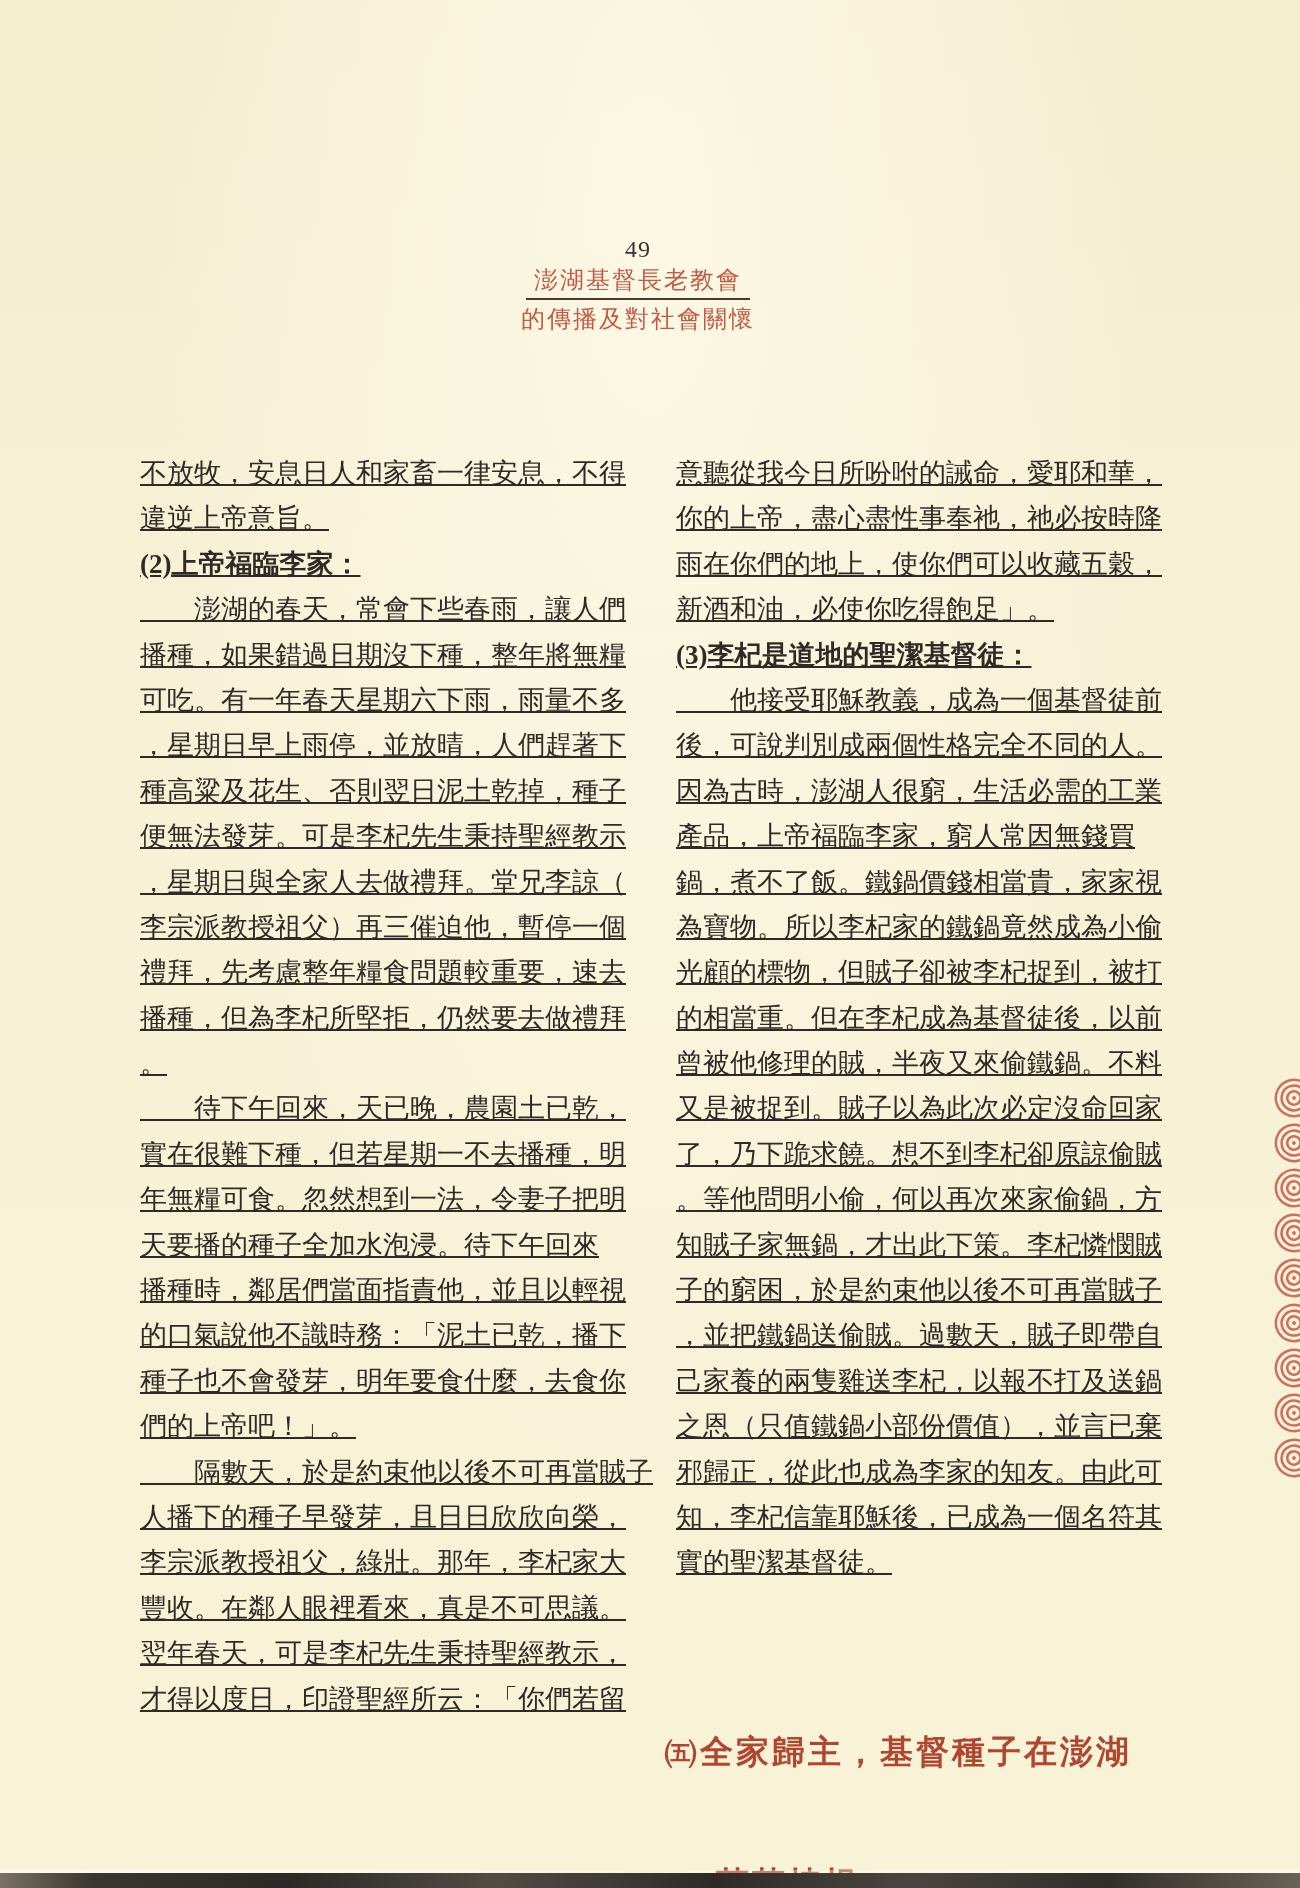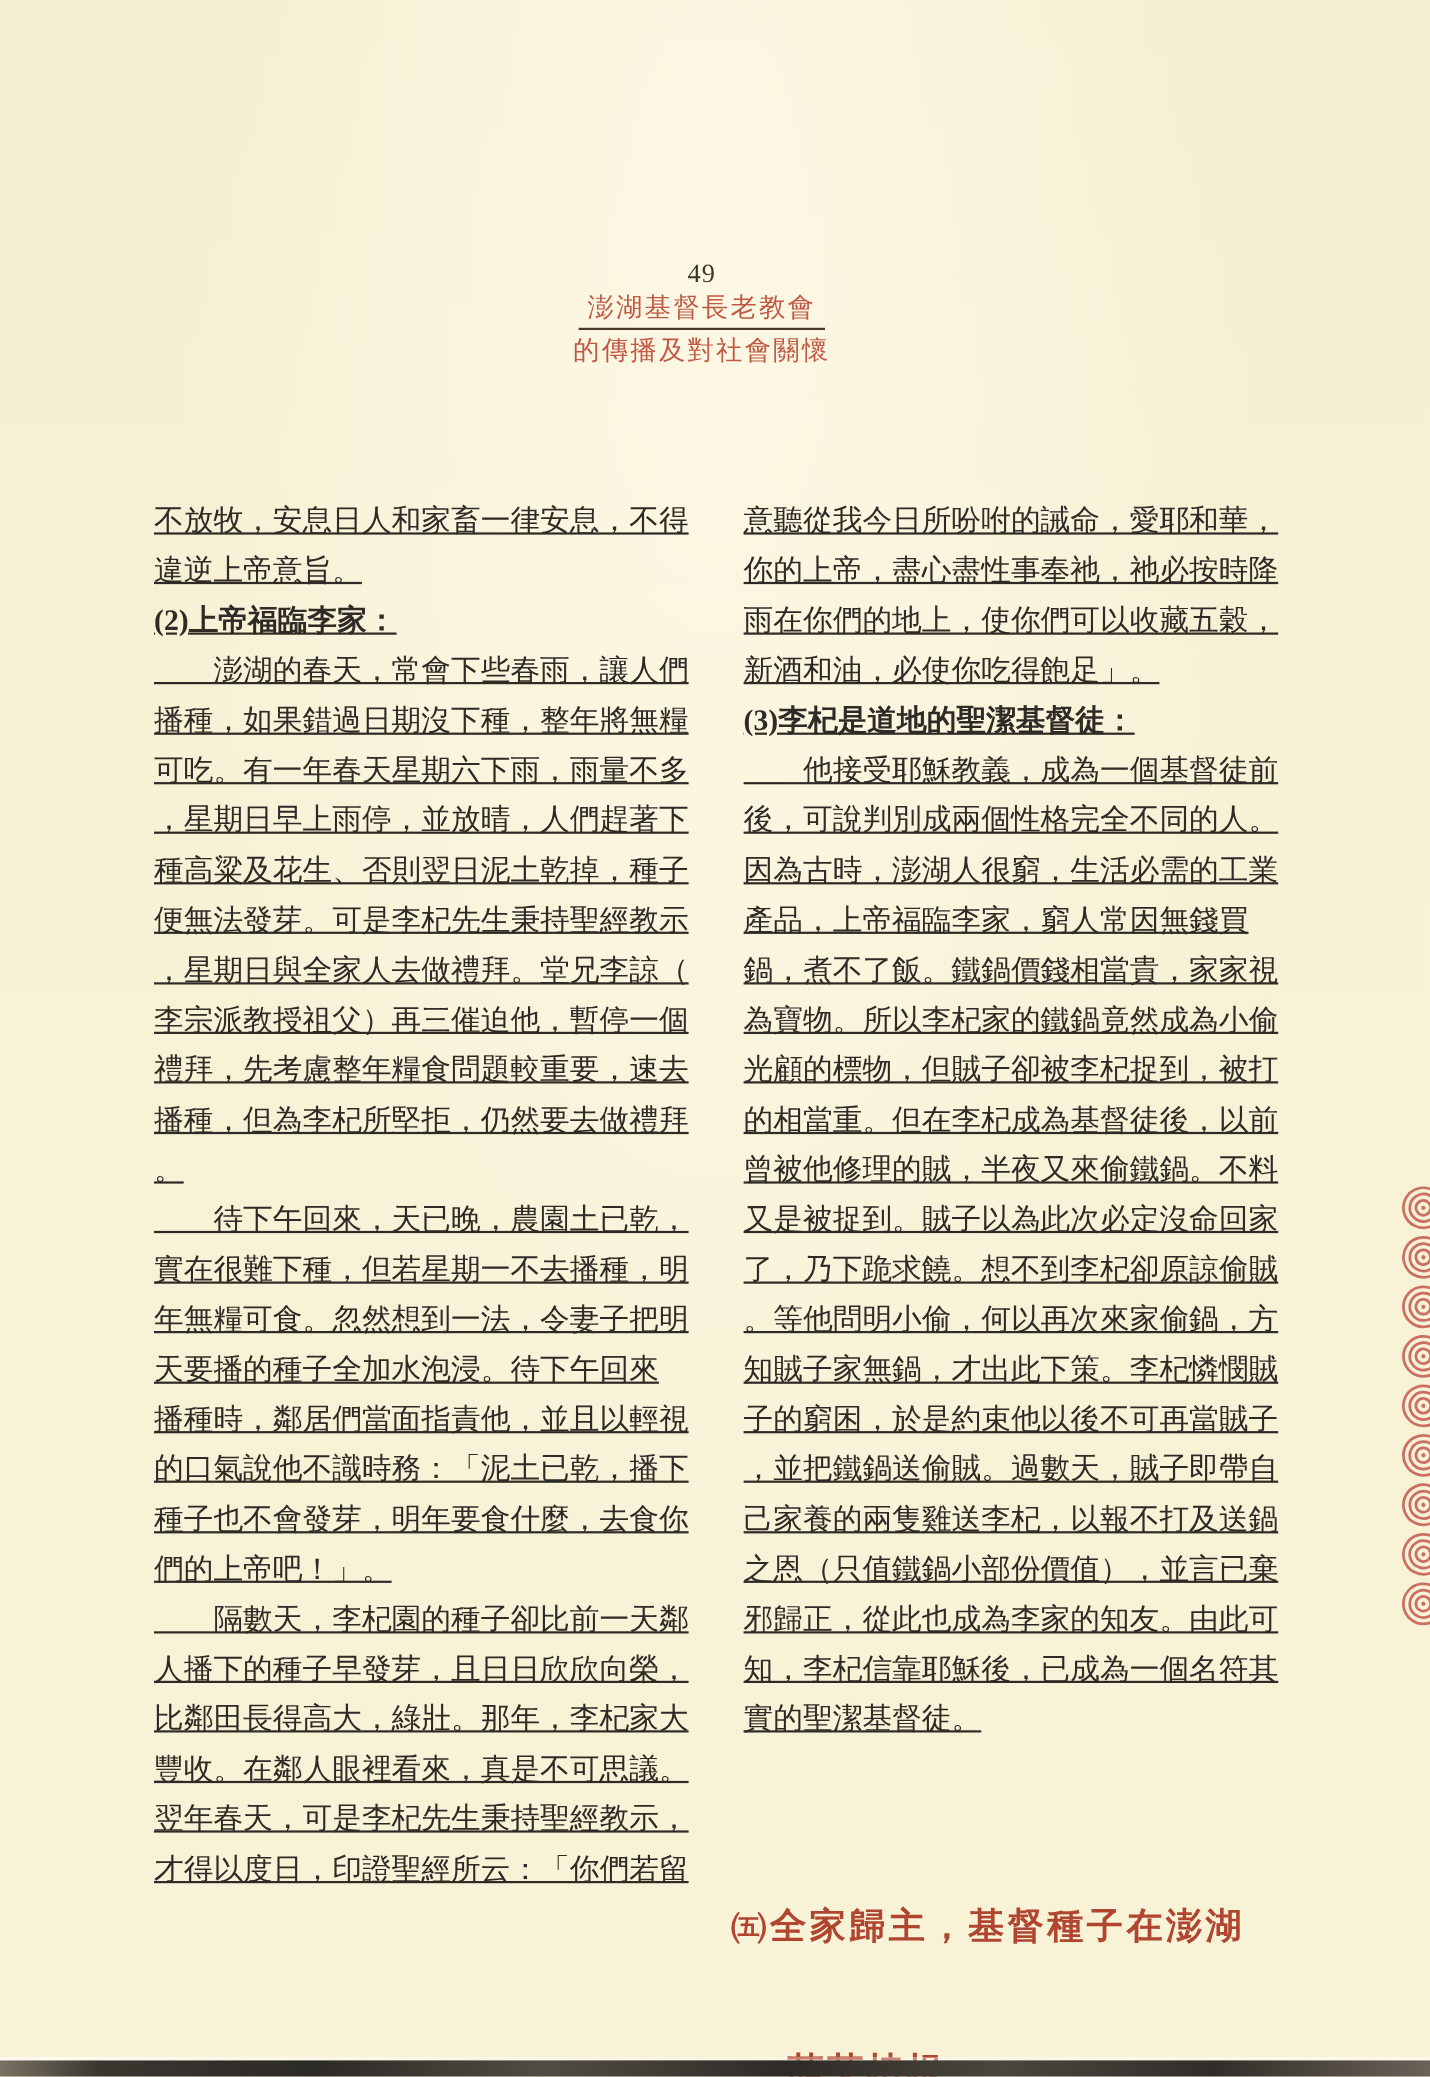--- a/index.html
+++ b/index.html
@@ -99,23 +99,23 @@
       <div class="line">播種，但為李杞所堅拒，仍然要去做禮拜</div>
       <div class="line">。</div>
       <div class="line">　　待下午回來，天已晚，農園土已乾，</div>
       <div class="line">實在很難下種，但若星期一不去播種，明</div>
       <div class="line">年無糧可食。忽然想到一法，令妻子把明</div>
       <div class="line">天要播的種子全加水泡浸。待下午回來</div>
       <div class="line">播種時，鄰居們當面指責他，並且以輕視</div>
       <div class="line">的口氣說他不識時務：「泥土已乾，播下</div>
       <div class="line">種子也不會發芽，明年要食什麼，去食你</div>
       <div class="line">們的上帝吧！」。</div>
-      <div class="line">　　隔數天，李杞園的種子卻比前一天鄰</div>
+      <div class="line">　　隔數天，於是約束他以後不可再當賊子</div>
       <div class="line">人播下的種子早發芽，且日日欣欣向榮，</div>
-      <div class="line">比鄰田長得高大，綠壯。那年，李杞家大</div>
+      <div class="line">李宗派教授祖父，綠壯。那年，李杞家大</div>
       <div class="line">豐收。在鄰人眼裡看來，真是不可思議。</div>
       <div class="line">翌年春天，可是李杞先生秉持聖經教示，</div>
       <div class="line">才得以度日，印證聖經所云：「你們若留</div>
     </div>
 
   <div class="column col-right" id="col-right">
       <div class="line">意聽從我今日所吩咐的誡命，愛耶和華，</div>
       <div class="line">你的上帝，盡心盡性事奉祂，祂必按時降</div>
       <div class="line">雨在你們的地上，使你們可以收藏五穀，</div>
       <div class="line">新酒和油，必使你吃得飽足」。</div>

